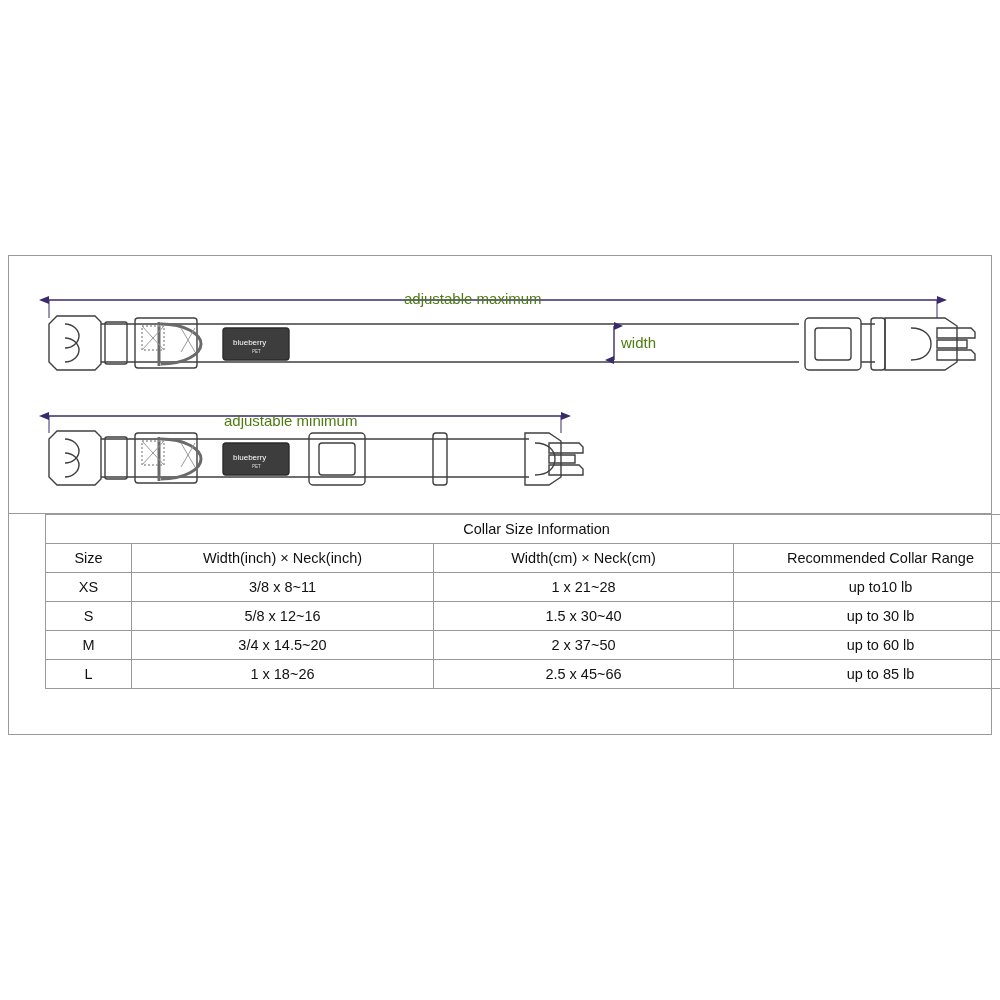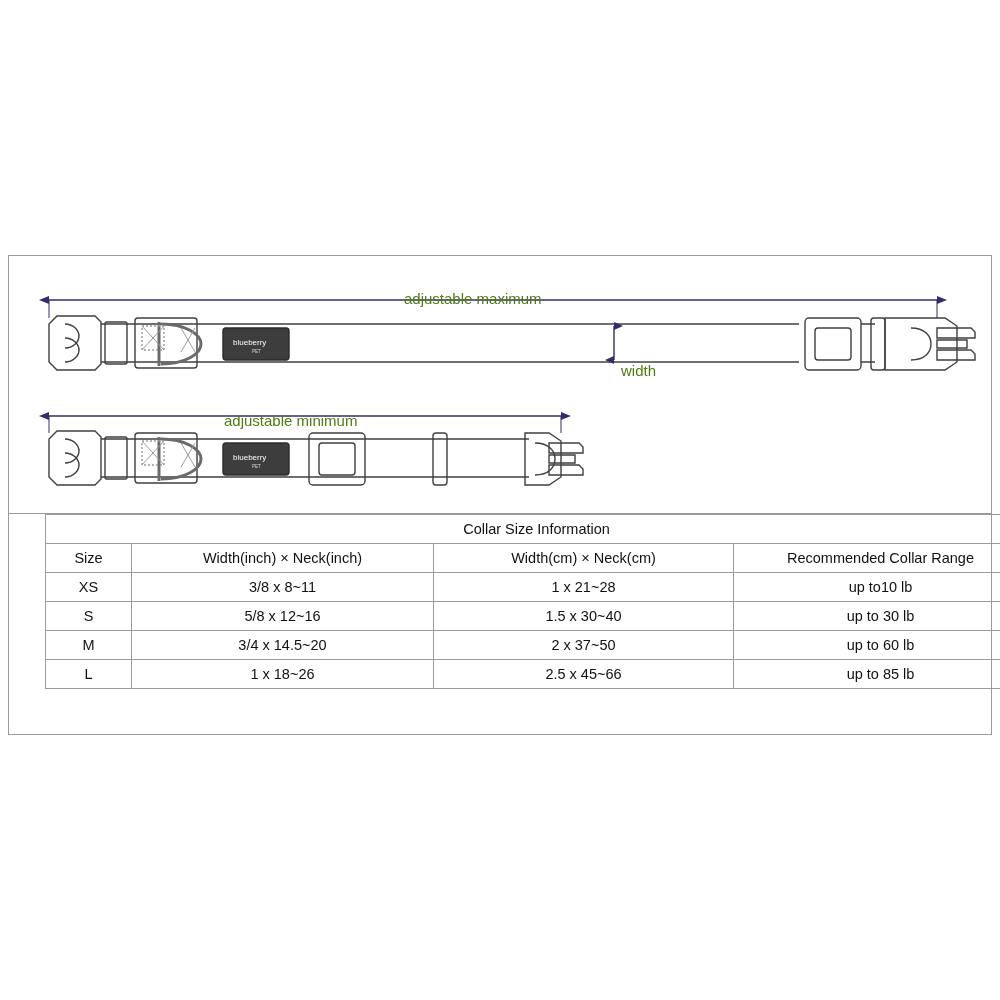--- a/index.html
+++ b/index.html
@@ -40,21 +40,21 @@
   .diagram-svg { display: block; }
 
   .dim-label {
     position: absolute;
     font-size: 15px;
     color: #4d7c0f;
     white-space: nowrap;
   }
   #label-max { left: 395px; top: 34px; }
   #label-min { left: 215px; top: 148px; margin-top: 8px; }
-  #label-width { left: 612px; top: 78px; margin-top: 28px; }
+  #label-width { left: 612px; top: 78px; }
 
   
   .table-wrap {
     position: absolute;
     left: 0;
     top: 258px;
     width: 982px;
     margin-left: 36px;
   }
   table.size-table {

